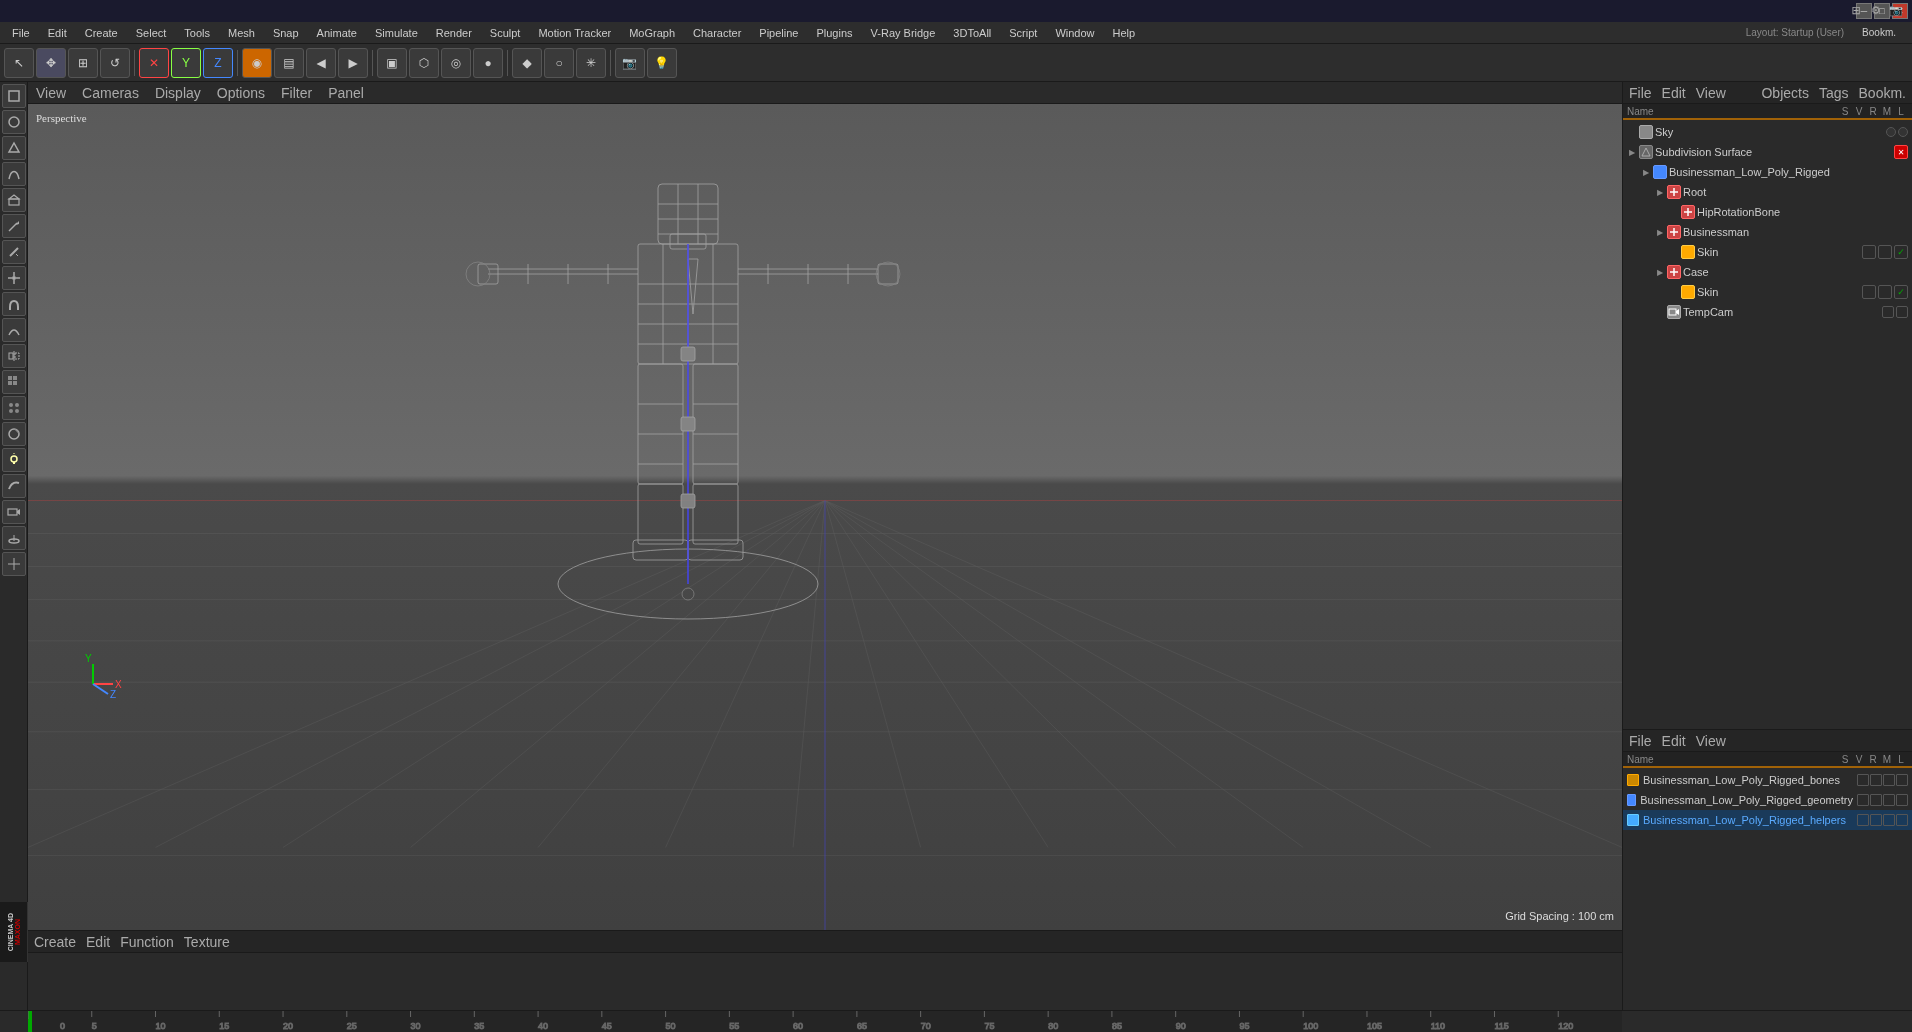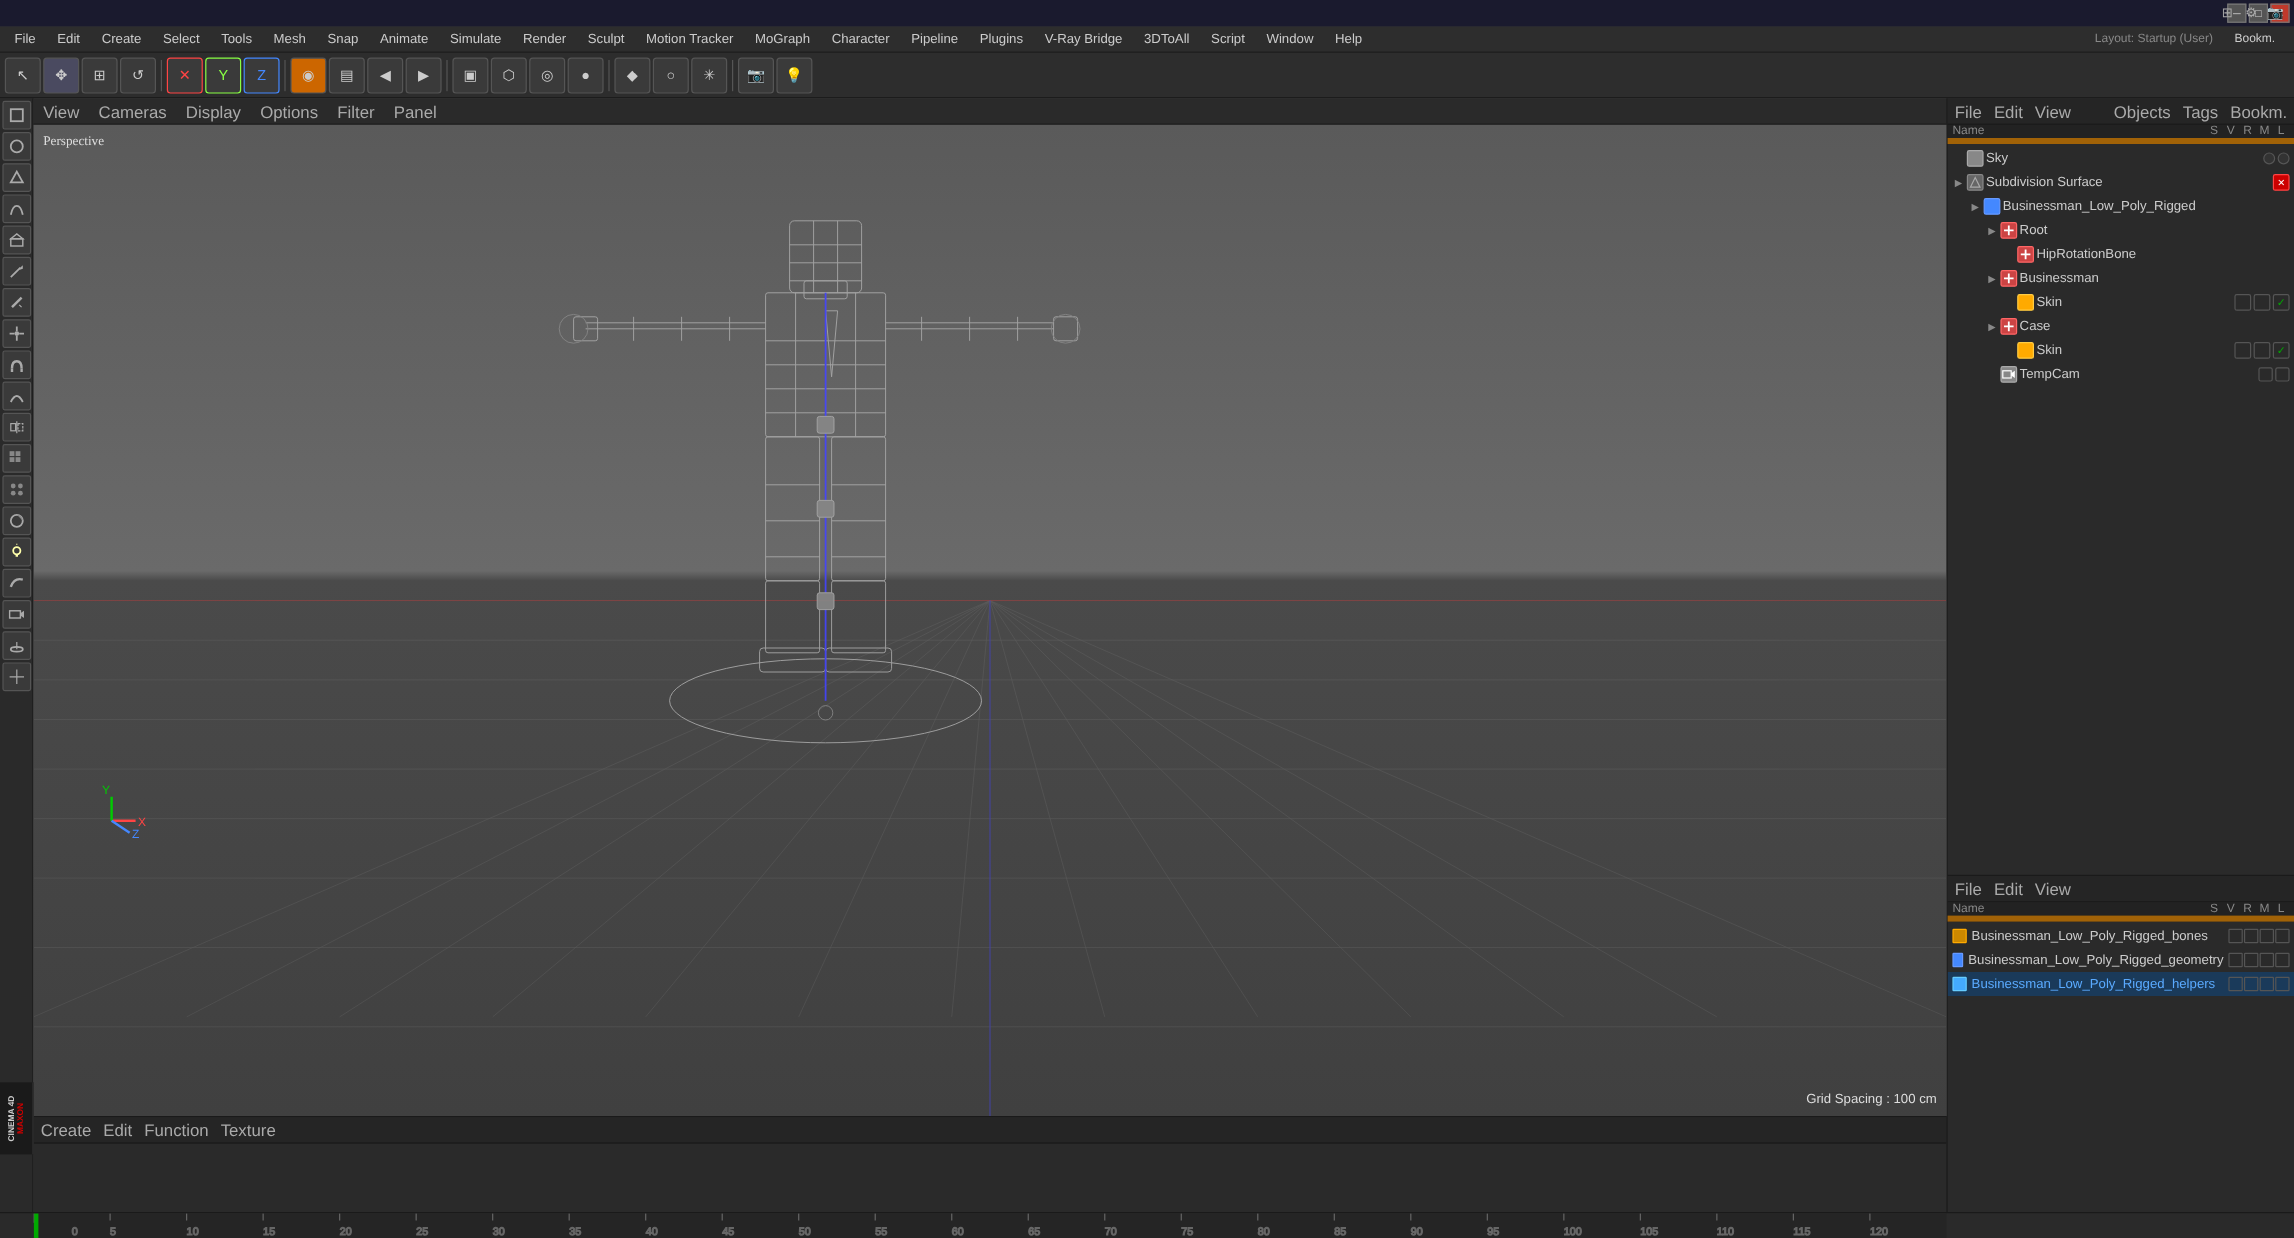--- a/index.html
+++ b/index.html
@@ -409,21 +409,21 @@
       text-orientation: mixed;
       border-right: 1px solid #333;
     }
 
     .obj-col-header {
       height: 16px;
       background: #222;
       display: flex;
       align-items: center;
       padding: 0 4px;
-      border-bottom: 5px solid #a16207;
+      border-bottom: 2px solid #a16207;
       font-size: 10px;
       color: #888;
     }
     .col-name { flex: 1; }
     .col-s { width: 14px; text-align: center; }
     .col-v { width: 14px; text-align: center; }
     .col-r { width: 14px; text-align: center; }
     .col-ml { width: 14px; text-align: center; }
     .col-end { width: 14px; text-align: center; }
 

